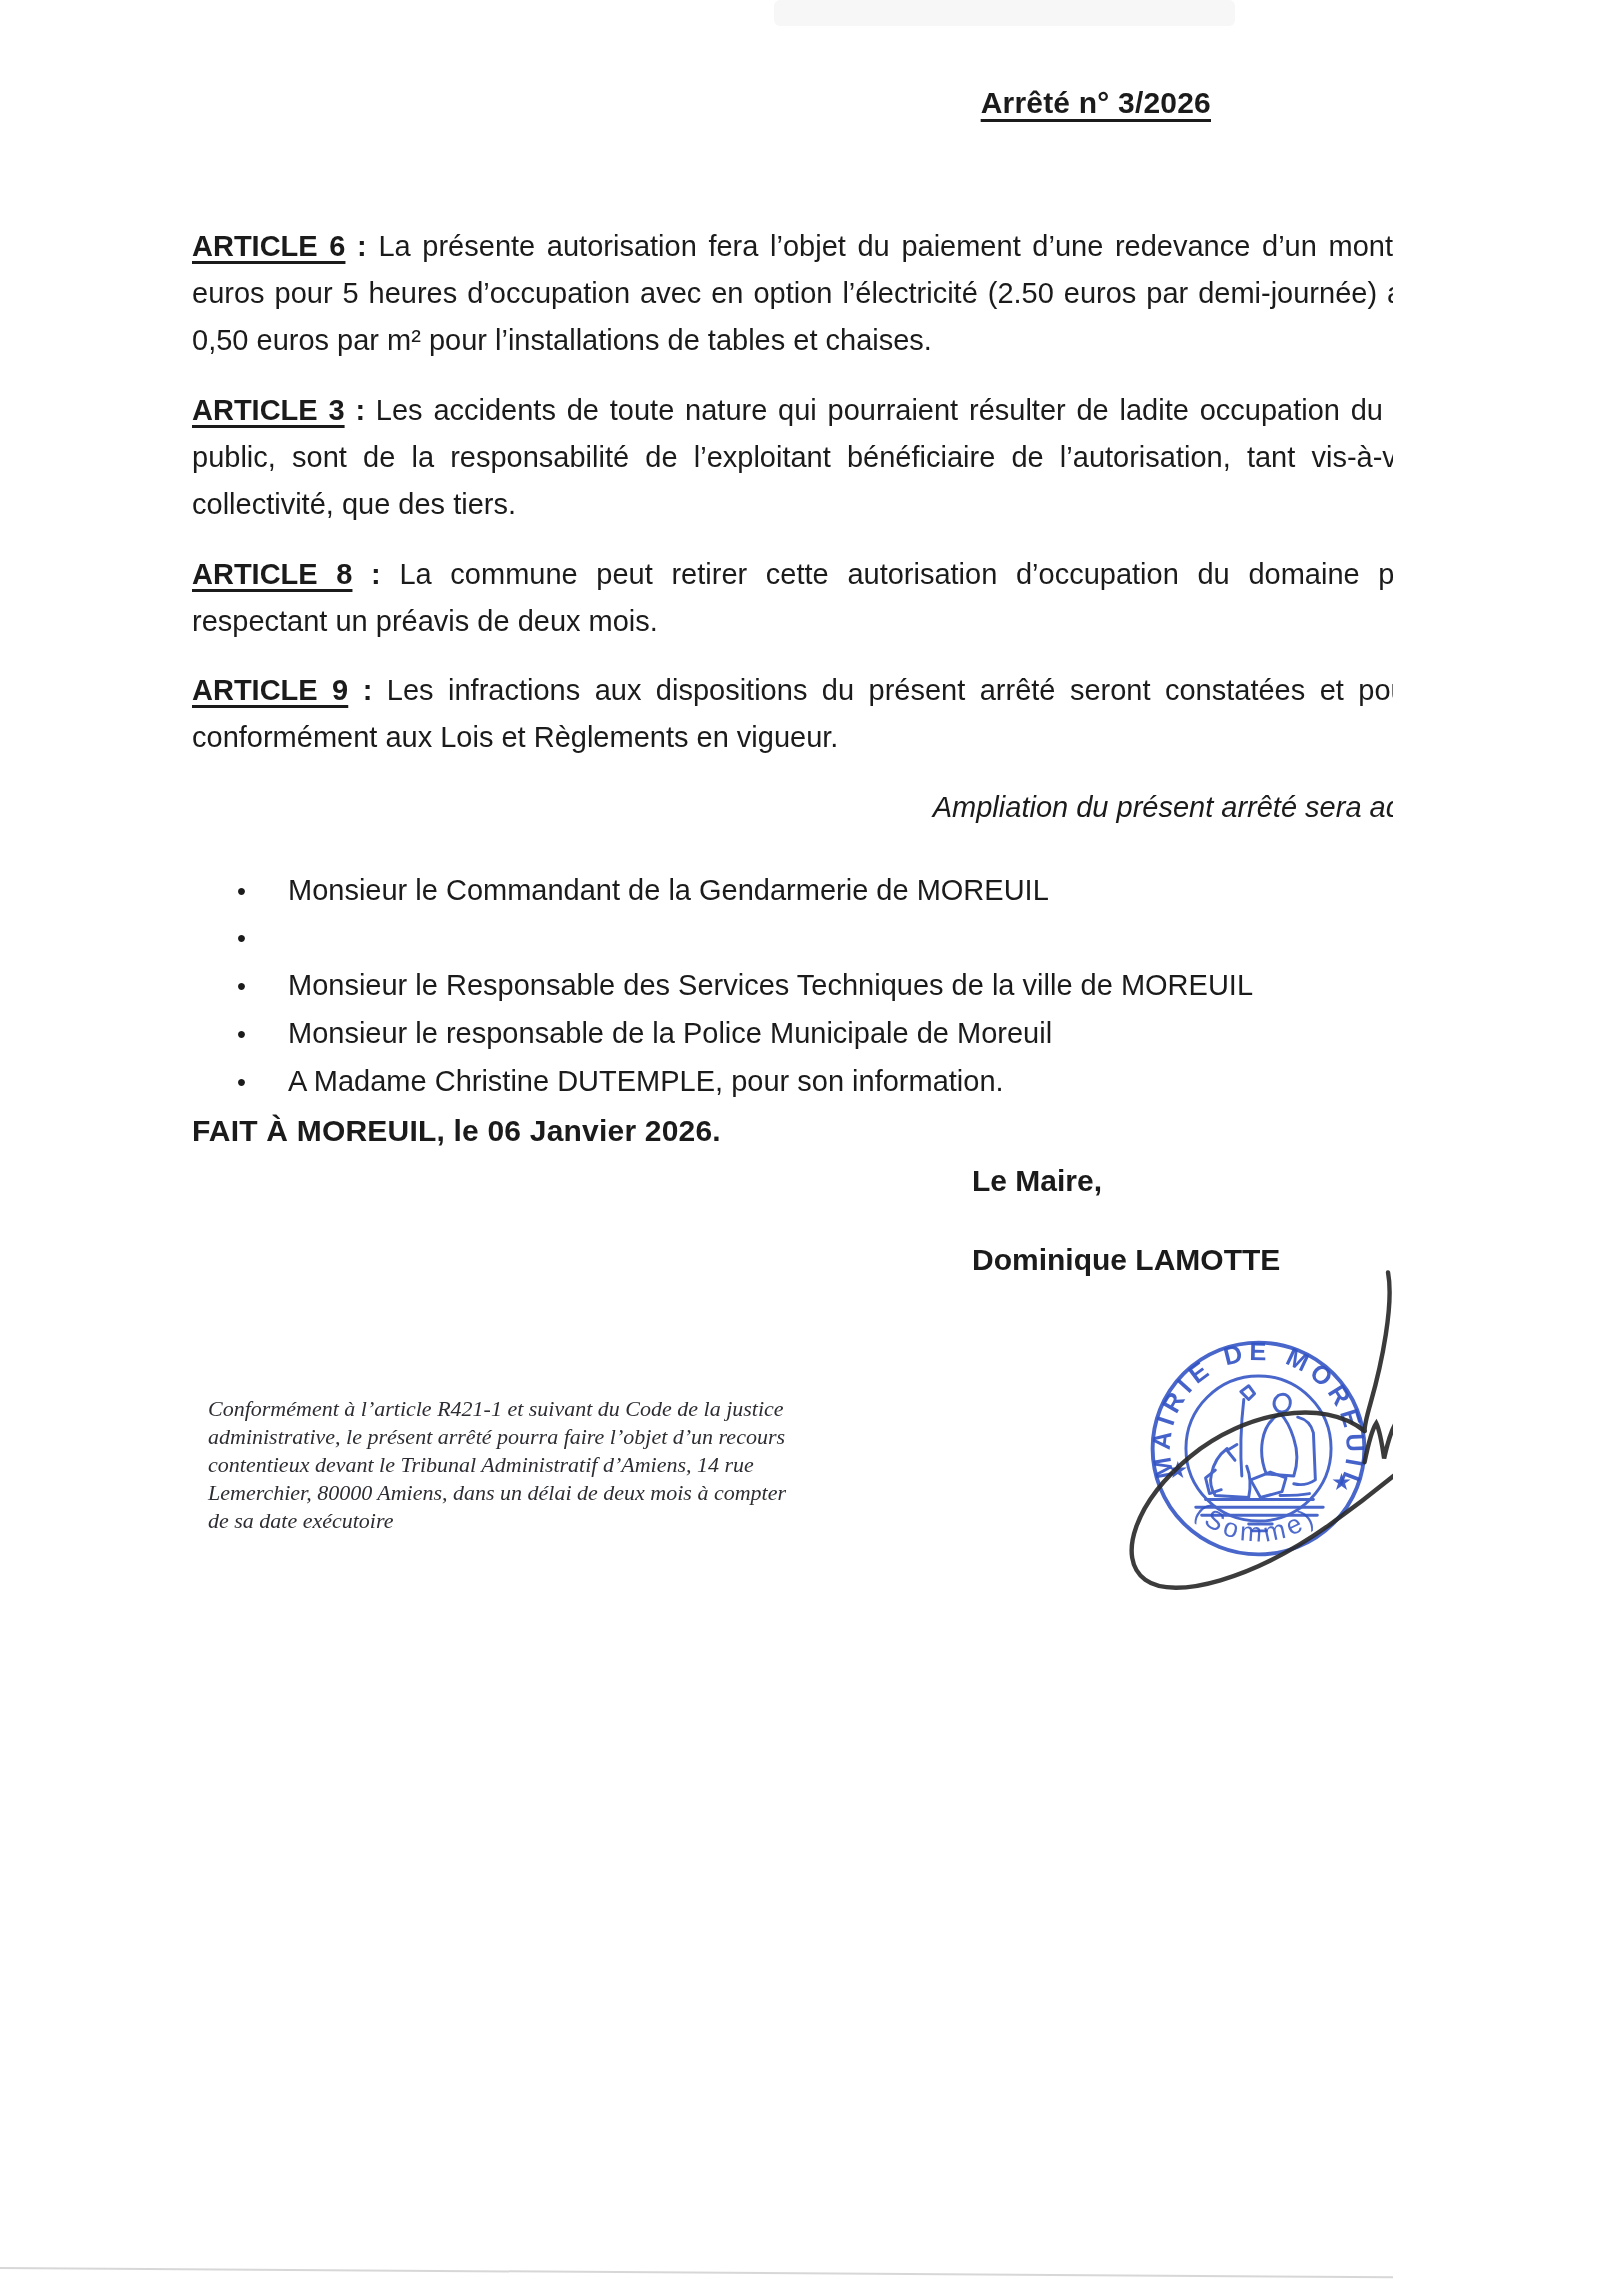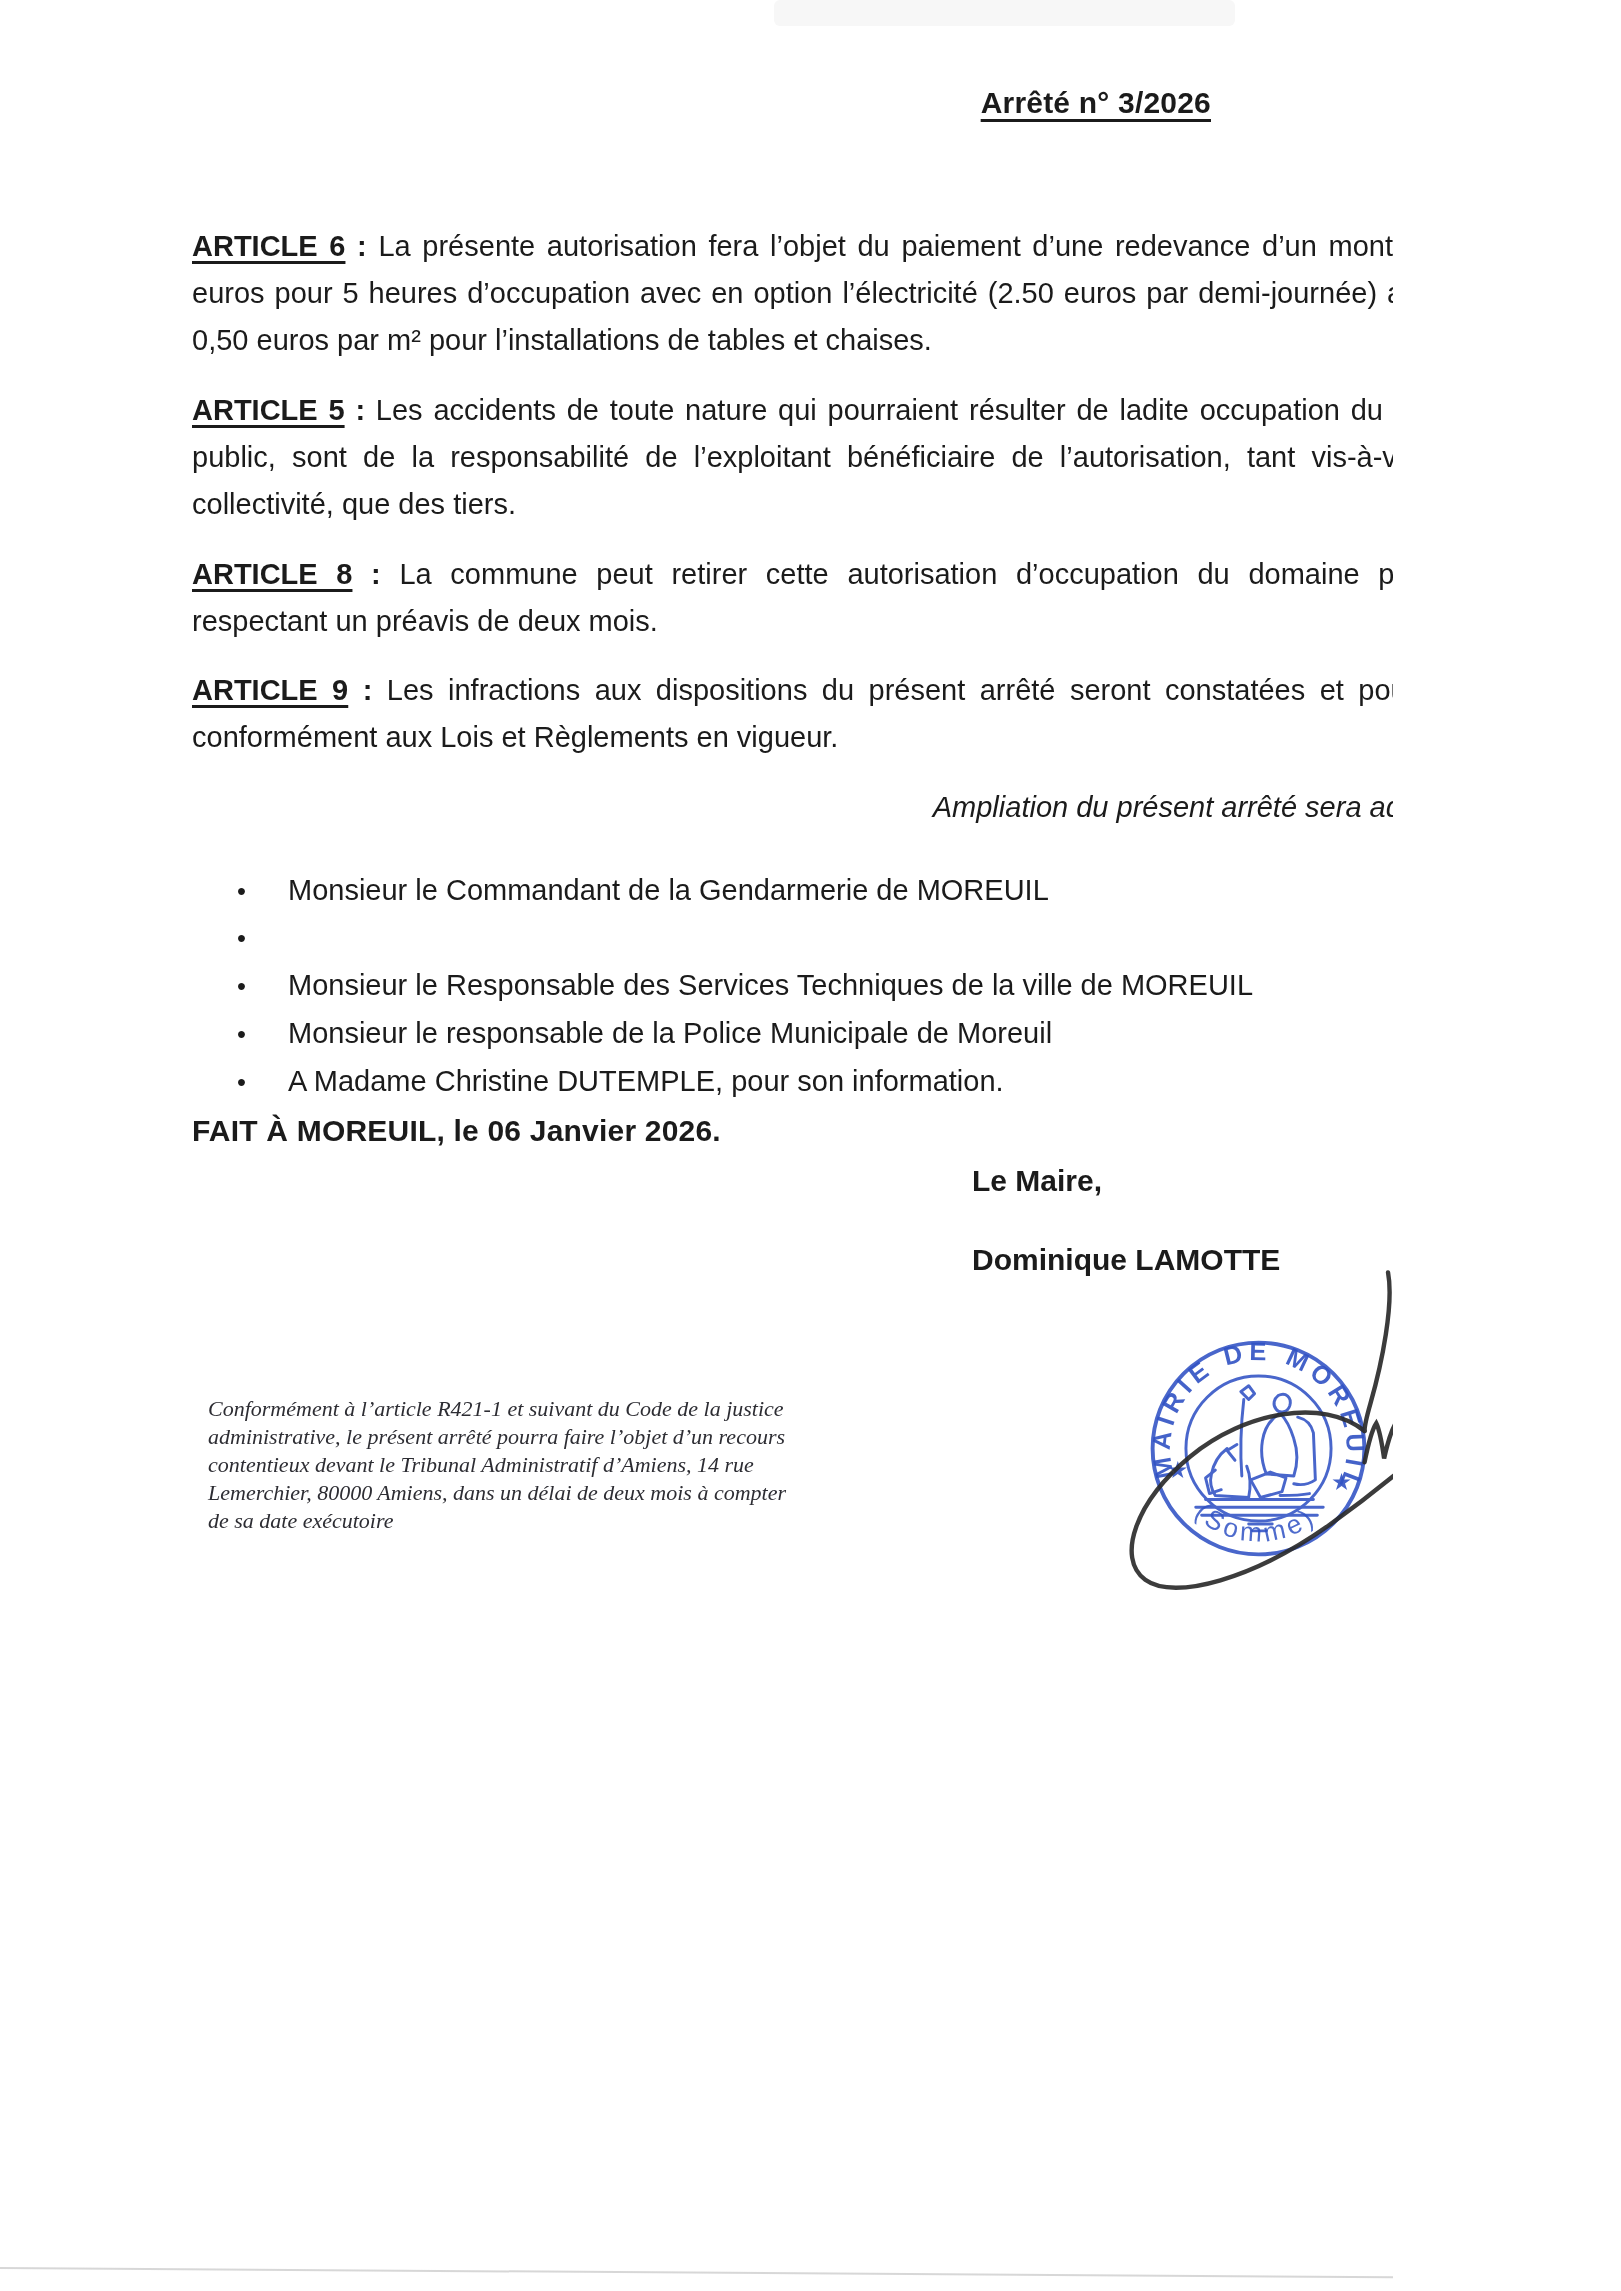--- a/index.html
+++ b/index.html
@@ -83,21 +83,21 @@
 
   <div class="abs scan-smudge"></div>
 
   <div class="abs doc-number">Arrêté n° 3/2026</div>
 
   <div class="abs para" style="top:223px">
     <span class="art-label">ARTICLE 6</span><span class="art-colon"> : </span><span>La présente autorisation fera l’objet du paiement d’une redevance d’un montant de 5 euros pour 5 heures d’occupation avec en option l’électricité (2.50 euros par demi-journée) ainsi que 0,50 euros par m² pour l’installations de tables et chaises.</span>
   </div>
 
   <div class="abs para" style="top:387px">
-    <span class="art-label">ARTICLE 5</span><span class="art-colon"> : </span><span>Les accidents de toute nature qui pourraient résulter de ladite occupation du domaine public, sont de la responsabilité de l’exploitant bénéficiaire de l’autorisation, tant vis-à-vis de la collectivité, que des tiers.</span>
+    <span class="art-label">ARTICLE 3</span><span class="art-colon"> : </span><span>Les accidents de toute nature qui pourraient résulter de ladite occupation du domaine public, sont de la responsabilité de l’exploitant bénéficiaire de l’autorisation, tant vis-à-vis de la collectivité, que des tiers.</span>
   </div>
 
   <div class="abs para" style="top:551px">
     <span class="art-label">ARTICLE 8</span><span class="art-colon"> : </span><span>La commune peut retirer cette autorisation d’occupation du domaine public en respectant un préavis de deux mois.</span>
   </div>
 
   <div class="abs para" style="top:667px">
     <span class="art-label">ARTICLE 9</span><span class="art-colon"> : </span><span>Les infractions aux dispositions du présent arrêté seront constatées et poursuivies conformément aux Lois et Règlements en vigueur.</span>
   </div>
 

